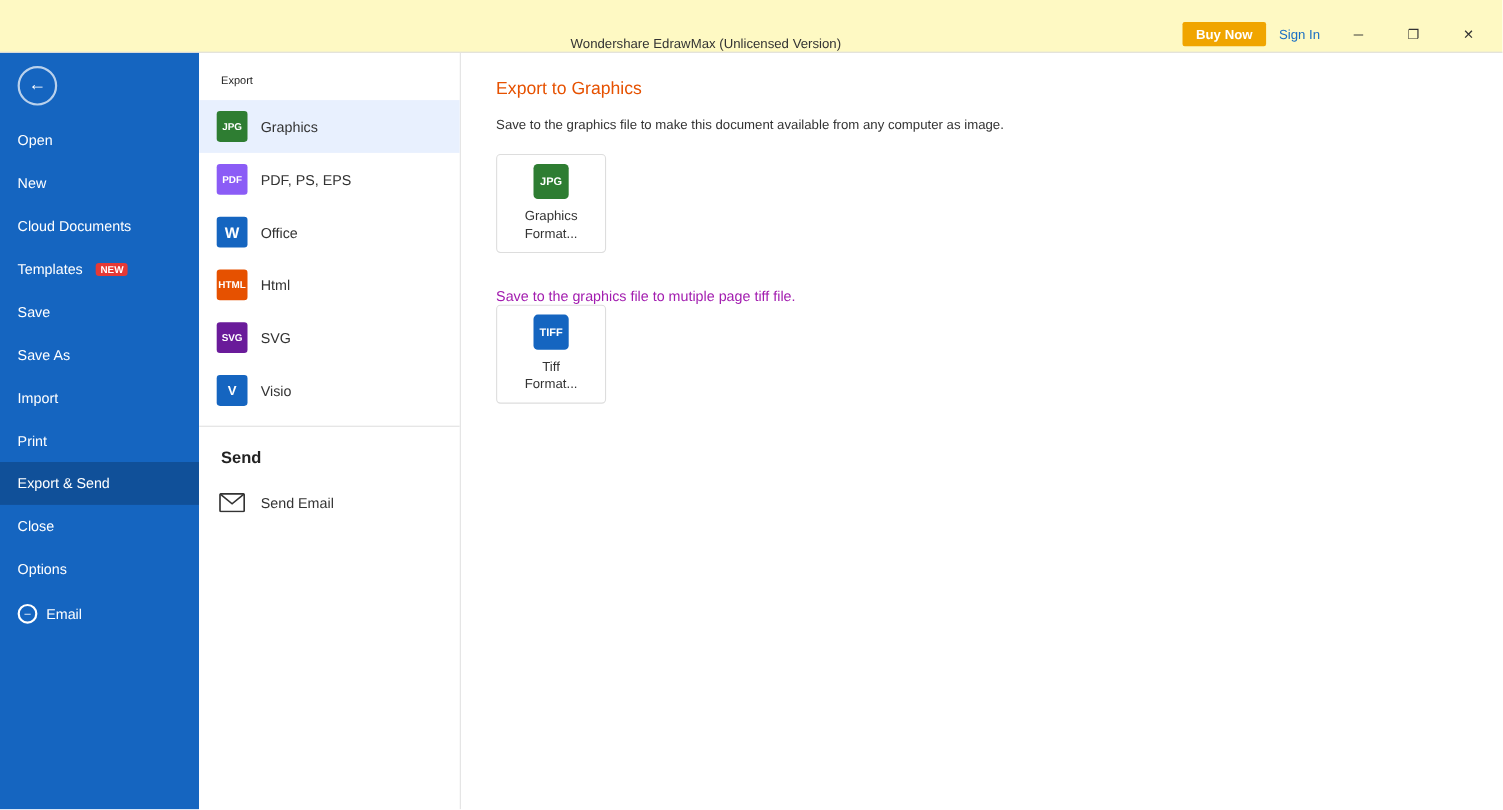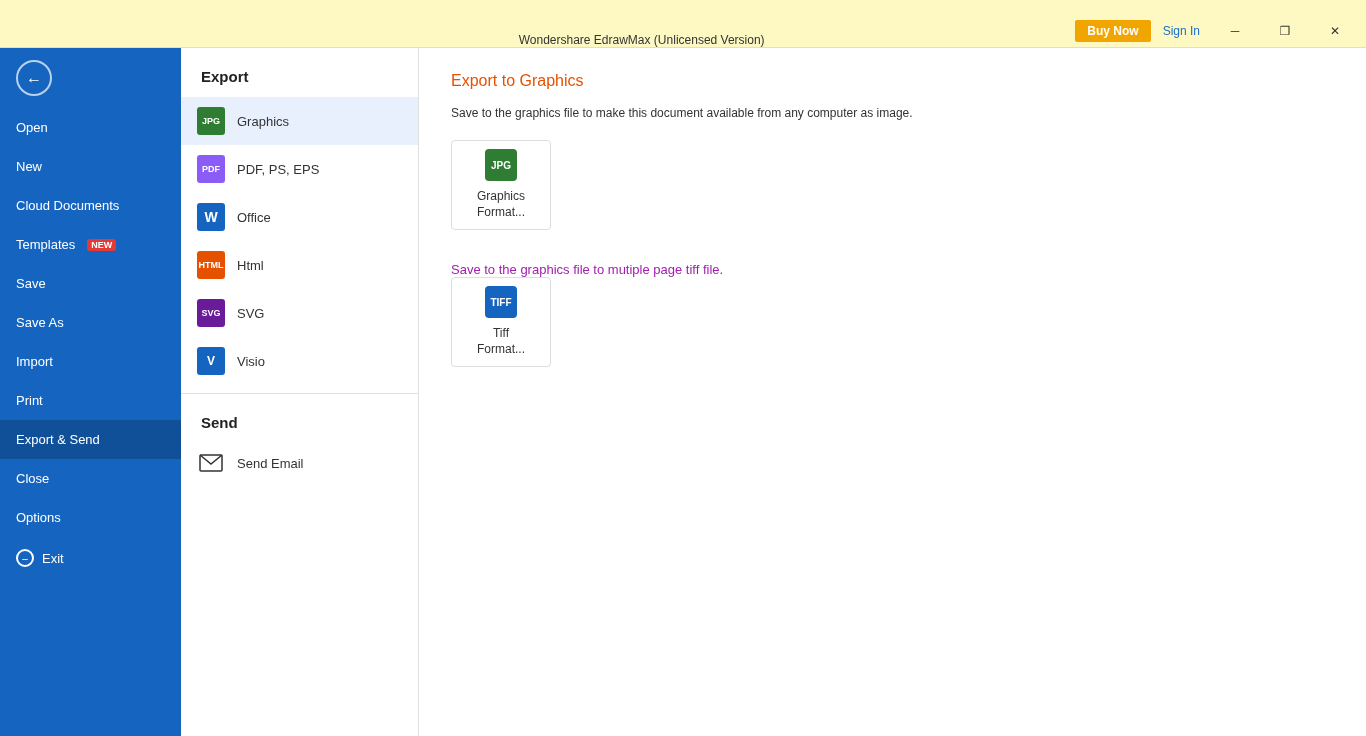--- a/index.html
+++ b/index.html
@@ -141,22 +141,22 @@
 
     
     .middle-panel {
       width: 238px;
       background: #fff;
       border-right: 1px solid #e0e0e0;
       flex-shrink: 0;
       overflow-y: auto;
     }
     .section-header {
-      font-size: 15px;
-      font-weight: 700;
+      font-size: 10px;
+      font-weight: 400;
       color: #222;
       padding: 20px 20px 12px 20px;
     }
     .export-item {
       display: flex;
       align-items: center;
       padding: 10px 16px;
       cursor: pointer;
       gap: 12px;
       color: #333;
@@ -326,21 +326,21 @@
       <span>Close</span>
     </div>
     <div class="sidebar-item">
       <span>Options</span>
     </div>
 
     <div class="exit-item">
       <div class="exit-circle">
         <span>–</span>
       </div>
-      <span>Exit</span>
+      <span>Email</span>
     </div>
   </div>
 
   <div class="middle-panel">
     <div class="section-header">Export</div>
 
     <div class="export-item selected">
       <div class="export-icon icon-jpg">JPG</div>
       <span>Graphics</span>
     </div>

